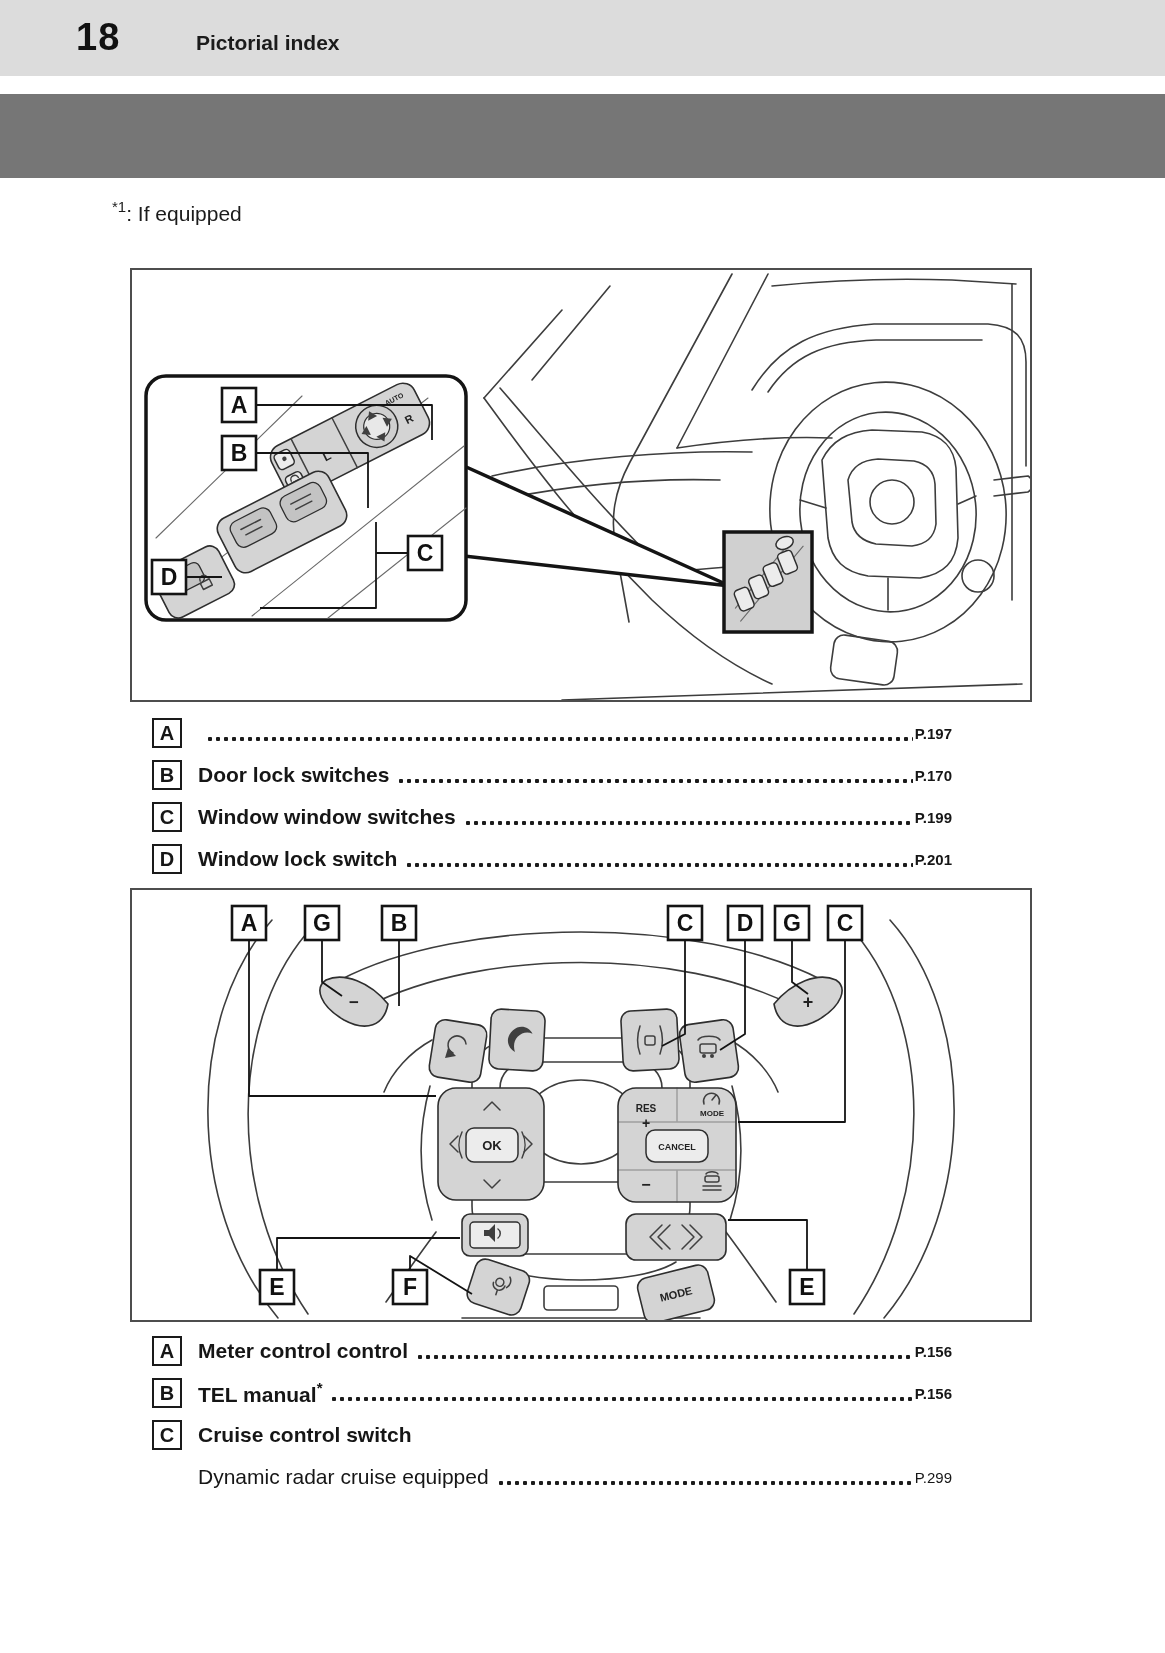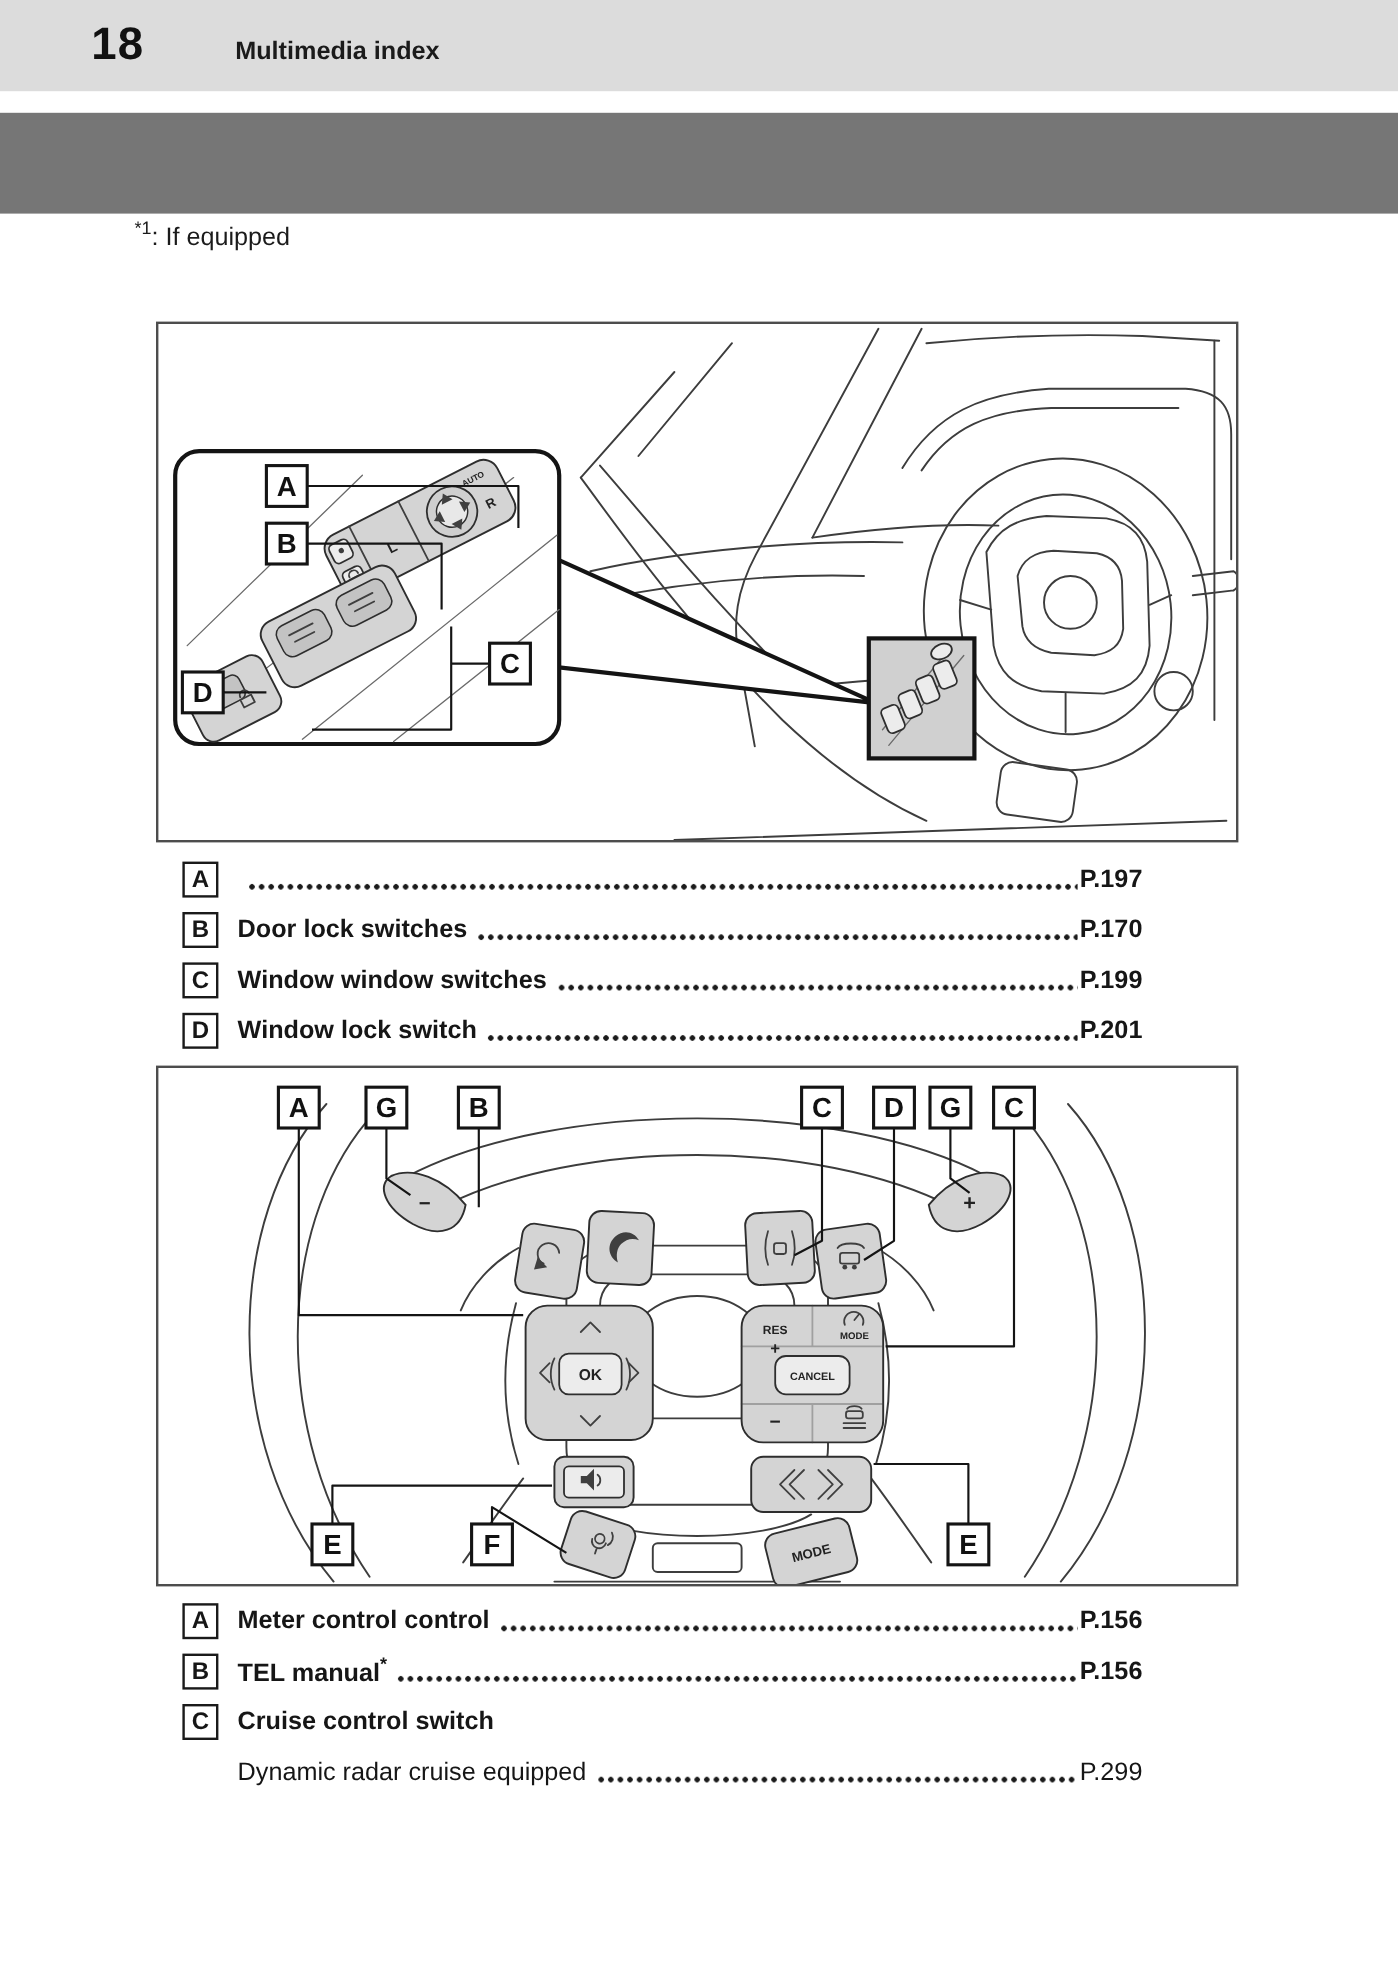--- a/index.html
+++ b/index.html
@@ -7,21 +7,21 @@
     position:relative; width:1165px; height:1653px; background:#ffffff;
     font-family:"Liberation Sans","DejaVu Sans",sans-serif; color:#161616;
     overflow:hidden;
   }
   .topband { position:absolute; top:0; left:0; width:100%; height:76px; background:#dcdcdc; }
   .pagenum { position:absolute; left:76px; top:16px; font-size:38px; font-weight:bold; letter-spacing:1px; color:#111; }
   .sectitle { position:absolute; left:196px; top:31px; font-size:21px; font-weight:bold; color:#1b1b1b; }
   .darkband { position:absolute; top:94px; left:0; width:100%; height:84px; background:#767676; }
 
   .footnotes { position:absolute; left:112px; top:182px; font-size:21px; color:#1b1b1b; }
-  .fn { margin:0 0 13px 0; white-space:nowrap; }
+  .fn { margin:16px 0 13px 0; white-space:nowrap; }
   .fn .fnsup { font-size:15px; vertical-align:9px; }
 
   .figure {
     position:absolute; left:130px; width:902px; height:434px;
     border:2px solid #4d4d4d; background:#fff; box-sizing:border-box;
   }
   .fig1 { top:268px; }
   .fig2 { top:888px; }
   .figure svg { display:block; width:100%; height:100%; }
 
@@ -36,21 +36,21 @@
     font-size:20px; font-weight:bold; margin-right:16px;
   }
   .lbl { font-size:21px; font-weight:bold; white-space:nowrap; }
   .lbl .star { font-size:15px; vertical-align:9px; }
   .leader {
     flex:1; height:26px; margin:0 2px 0 8px;
     background-image:radial-gradient(circle, #1b1b1b 2px, transparent 2.5px);
     background-size:8px 8px; background-repeat:repeat-x;
     background-position:left bottom 3px;
   }
-  .pref { flex:none; font-size:21px; font-weight:bold; }
+  .pref { flex:none; font-size:15px; font-weight:bold; }
   .subrow { padding-left:46px; }
   .subrow .lbl, .subrow .pref { font-weight:normal; }
 
   
   .ln  { fill:none; stroke:#3d3d3d; stroke-width:1.6; stroke-linecap:round; stroke-linejoin:round; }
   .lnthin { fill:none; stroke:#6a6a6a; stroke-width:1.1; stroke-linecap:round; }
   .lead { fill:none; stroke:#141414; stroke-width:1.8; stroke-linejoin:round; }
   .bub  { fill:#ffffff; stroke:#141414; stroke-width:3.5; }
   .btn  { fill:#d4d4d4; stroke:#2e2e2e; stroke-width:1.6; }
   .btnlight { fill:#ececec; stroke:#2e2e2e; stroke-width:1.5; }
@@ -61,21 +61,21 @@
   .glyph { fill:#3f3f3f; stroke:none; }
   .gln { fill:none; stroke:#3f3f3f; stroke-width:1.5; stroke-linecap:round; stroke-linejoin:round; }
 </style>
 </head>
 <body>
 
 <div class="page">
 
   <header class="topband">
     <span class="pagenum">18</span>
-    <span class="sectitle">Multimedia index</span>
+    <span class="sectitle">Pictorial index</span>
   </header>
 
   <div class="darkband"></div>
 
   <div class="footnotes">
     <p class="fn"><sup class="fnsup">*1</sup><span>: If equipped</span></p>
   </div>
 
   <div class="figure fig1">
     <svg viewBox="0 0 898 430">

